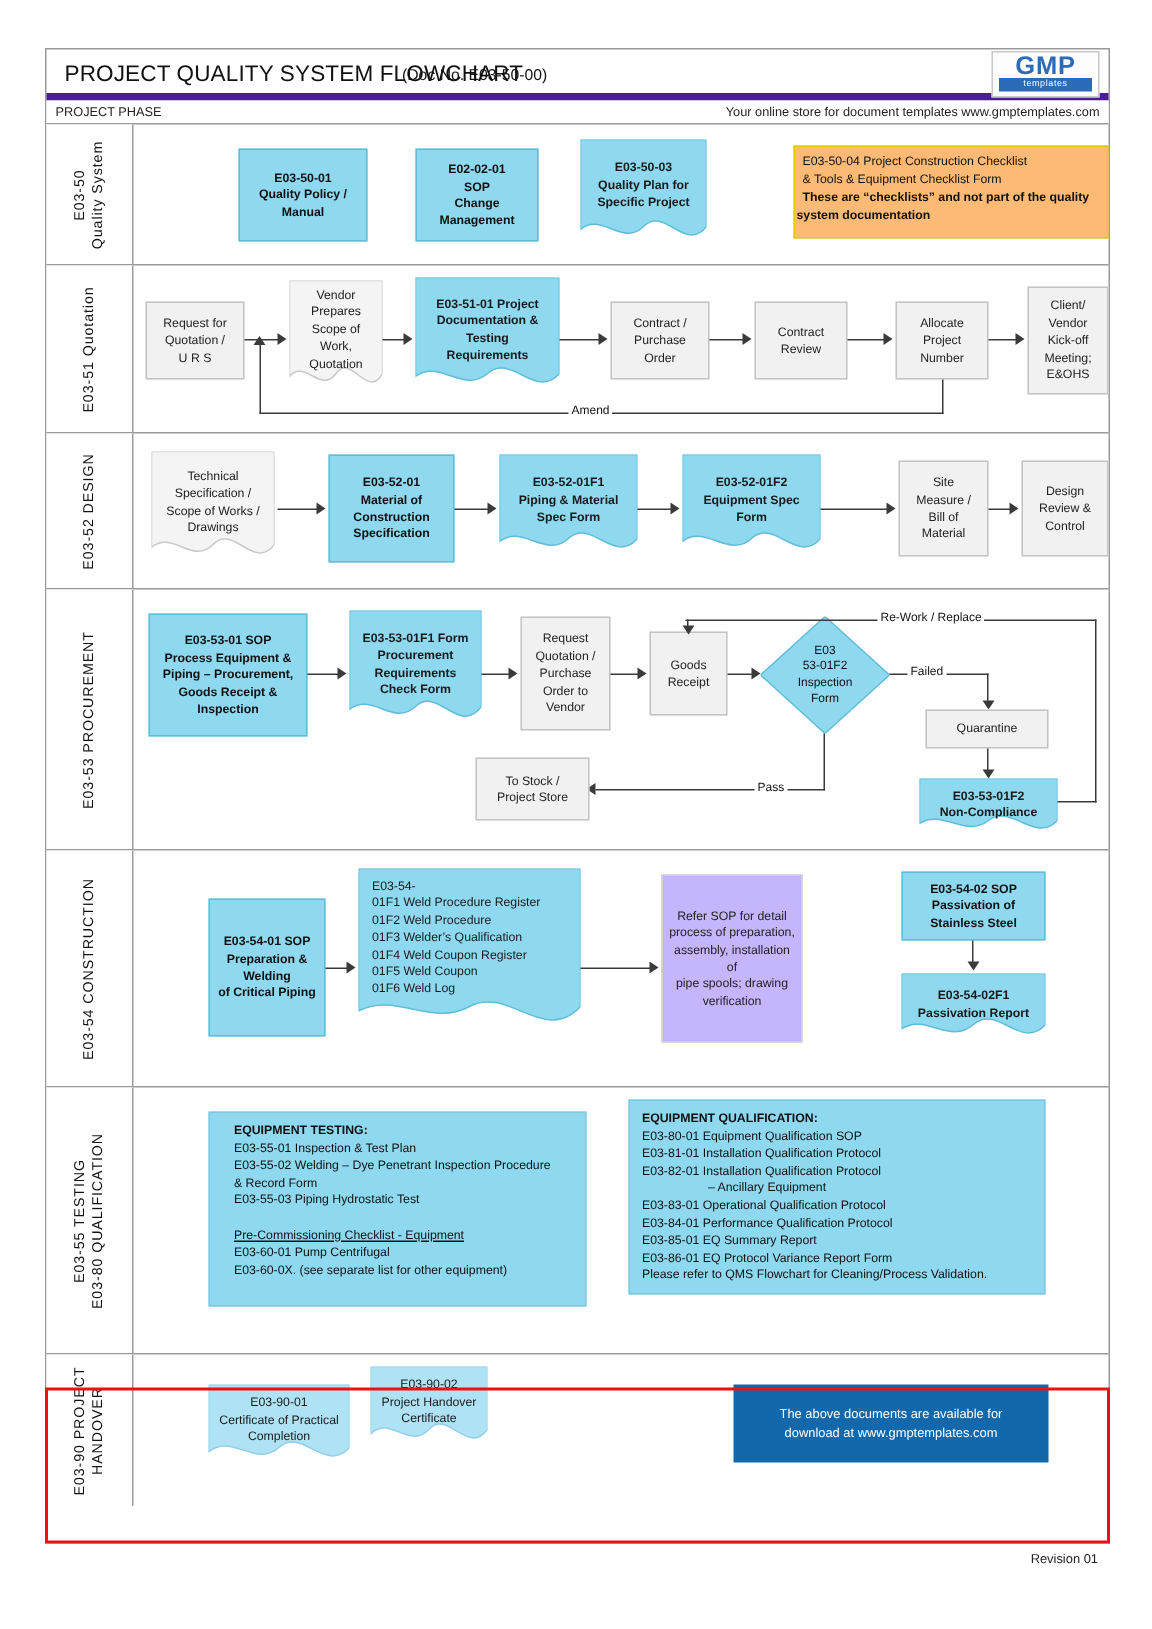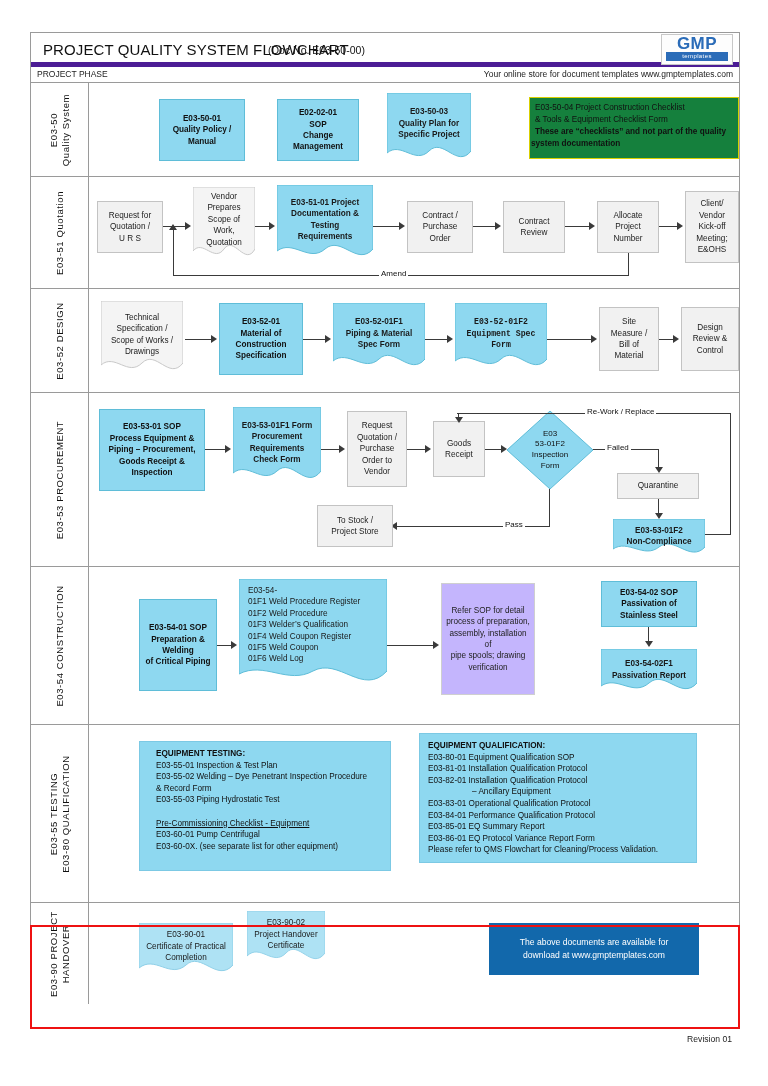--- a/index.html
+++ b/index.html
@@ -108,21 +108,21 @@
   .lnv{width:1.4px;}
   .arrow{position:absolute;width:0;height:0;}
   .ar-r{border-top:4px solid transparent;border-bottom:4px solid transparent;border-left:6px solid #3a3a3a;}
   .ar-d{border-left:4px solid transparent;border-right:4px solid transparent;border-top:6px solid #3a3a3a;}
   .ar-l{border-top:4px solid transparent;border-bottom:4px solid transparent;border-right:6px solid #3a3a3a;}
   .ar-u{border-left:4px solid transparent;border-right:4px solid transparent;border-bottom:6px solid #3a3a3a;}
   .lbl{position:absolute;font-size:8px;color:#111;background:#fff;padding:0 2px;white-space:nowrap;}
 
   
   .yellow{
-    position:absolute;background:#15803d;border:1px solid #d9cf00;
+    position:absolute;background:#fdba74;border:1px solid #d9cf00;
     box-sizing:border-box;padding:4px 5px;font-size:8.2px;line-height:12px;color:#111;
   }
   .yellow .b{font-weight:bold;}
 
   
   .panel{
     position:absolute;background:#8ed8f0;border:1px solid #7cc9e4;box-sizing:border-box;
     padding:6px 8px;font-size:8.2px;line-height:11.6px;color:#111;
   }
   .panel .hd{font-weight:bold;}
@@ -364,21 +364,21 @@
       </div>
 
       <div class="ln lnh" style="left:336px;top:50px;width:24px;"></div>
       <div class="arrow ar-r" style="left:358px;top:46px;"></div>
 
       <div class="doc" style="left:366px;top:14px;width:92px;height:72px;">
         <svg class="docbg" viewBox="0 0 92 72" preserveAspectRatio="none">
           <path d="M0 0 H92 V56 C77 74 61 42 46 56 C31 70 15 46 0 58 Z" fill="#8ed8f0" stroke="#5fbdd8" stroke-width="1"></path>
         </svg>
         <div class="doctext">
-          <div class="lines" style="font-weight:bold;font-family:Liberation Mono, monospace;">
+          <div class="lines" style="font-weight:bold;">
             <div>E03-52-01F2</div>
             <div>Equipment Spec</div>
             <div>Form</div>
           </div>
         </div>
       </div>
 
       <div class="ln lnh" style="left:458px;top:50px;width:46px;"></div>
       <div class="arrow ar-r" style="left:502px;top:46px;"></div>
 

